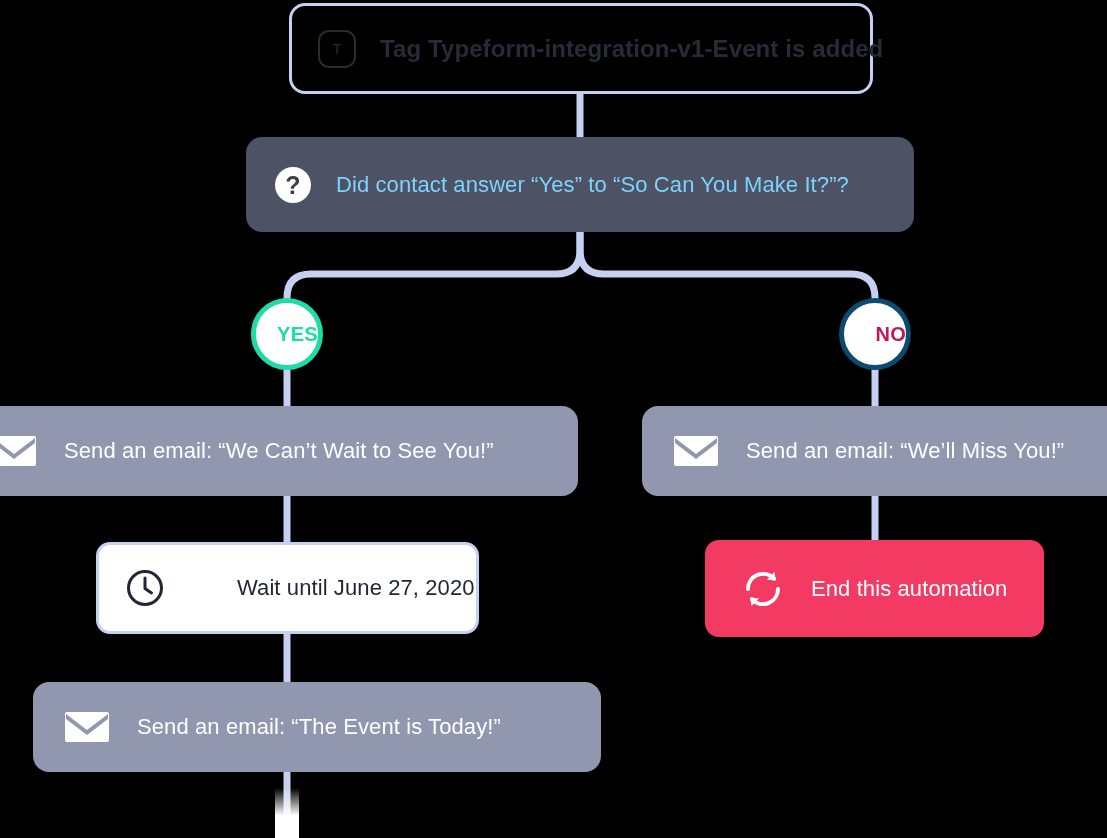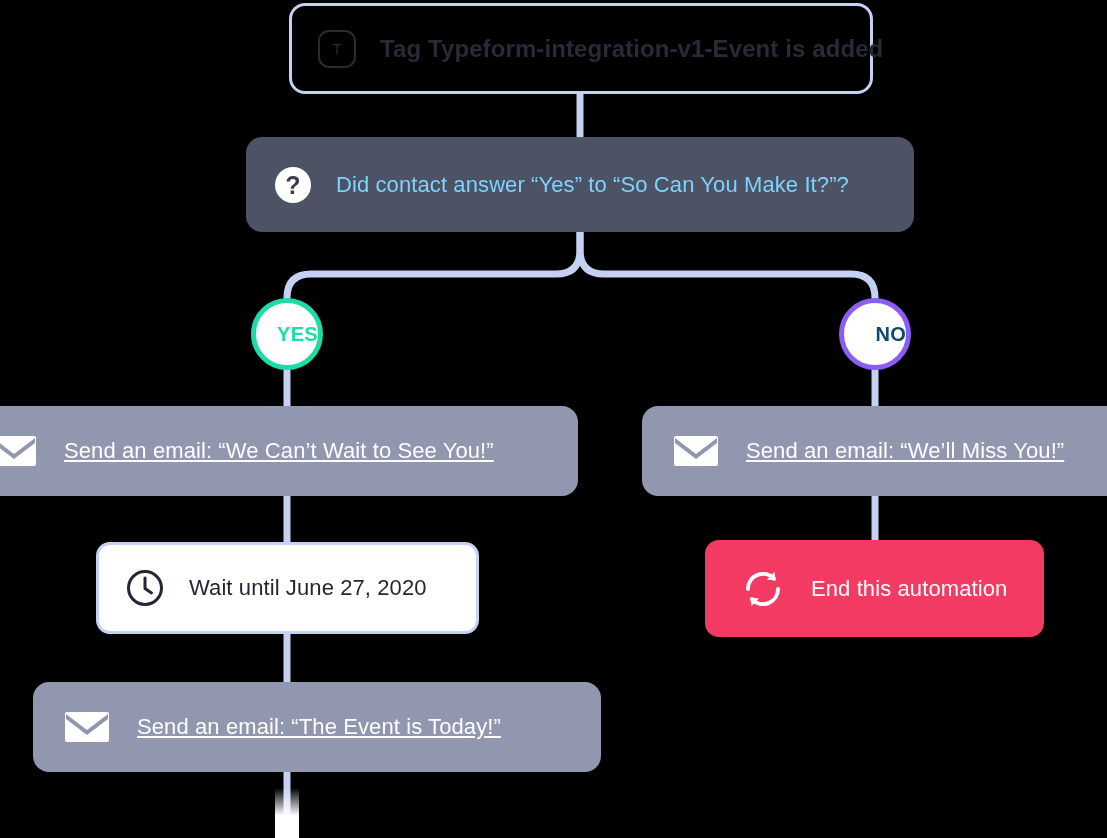--- a/index.html
+++ b/index.html
@@ -101,21 +101,20 @@
   
   .node--email {
     background: #9197ae;
     border-radius: 16px;
     padding: 0 32px;
   }
   .node--email .label {
     color: #ffffff;
     font-size: 22px;
     font-weight: 500;
-    text-decoration: underline;
   }
   .node--email .ico { margin-right: 28px; }
 
   
   .node--wait {
     background: #ffffff;
     border: 3px solid #c6d0f2;
     border-radius: 14px;
     padding: 0 26px;
   }
@@ -153,22 +152,22 @@
     justify-content: flex-end;
     font-size: 20px;
     font-weight: 700;
     letter-spacing: 0.3px;
   }
   .branch-badge--yes {
     border: 5px solid #1fdca6;
     color: #1fdca6;
   }
   .branch-badge--no {
-    border: 5px solid #8b5cf6;
-    color: #0c4a6e;
+    border: 5px solid #0c4a6e;
+    color: #be185d;
   }
 </style>
 </head>
 <body>
 
 <div id="canvas">
 
   <svg id="connectors" viewBox="0 0 1107 838" width="1107" height="838">
     <g fill="none" stroke="#c6d0f2" stroke-width="7" stroke-linecap="butt">
 
@@ -242,21 +241,21 @@
     <span class="ico">
       <svg width="44" height="34" viewBox="0 0 44 34">
         <path d="M2 2 H42 A2 2 0 0 1 44 4 V30 A2 2 0 0 1 42 32 H2
                  A2 2 0 0 1 0 30 V4 A2 2 0 0 1 2 2 Z" fill="#ffffff"></path>
         <path d="M1 4 L22 20 L43 4 L43 9 L22 25 L1 9 Z" fill="#9197ae"></path>
       </svg>
     </span>
     <span class="label">Send an email: “We’ll Miss You!”</span>
   </div>
 
-  <div class="node node--wait" style="left:96px; top:542px; width:383px; height:92px;">
+  <div class="node node--wait" style="left:96px; top:542px; width:383px; height:92px;gap:48px;">
     <span class="ico">
       <svg width="40" height="40" viewBox="0 0 40 40">
         <circle cx="20" cy="20" r="16.5" fill="none" stroke="#232733" stroke-width="3"></circle>
         <path d="M20 10 V20.5 L26.5 25" fill="none" stroke="#232733" stroke-width="3" stroke-linecap="round" stroke-linejoin="round"></path>
       </svg>
     </span>
     <span class="label">Wait until June 27, 2020</span>
   </div>
 
   <div class="node node--end" style="left:705px; top:540px; width:339px; height:97px;">

